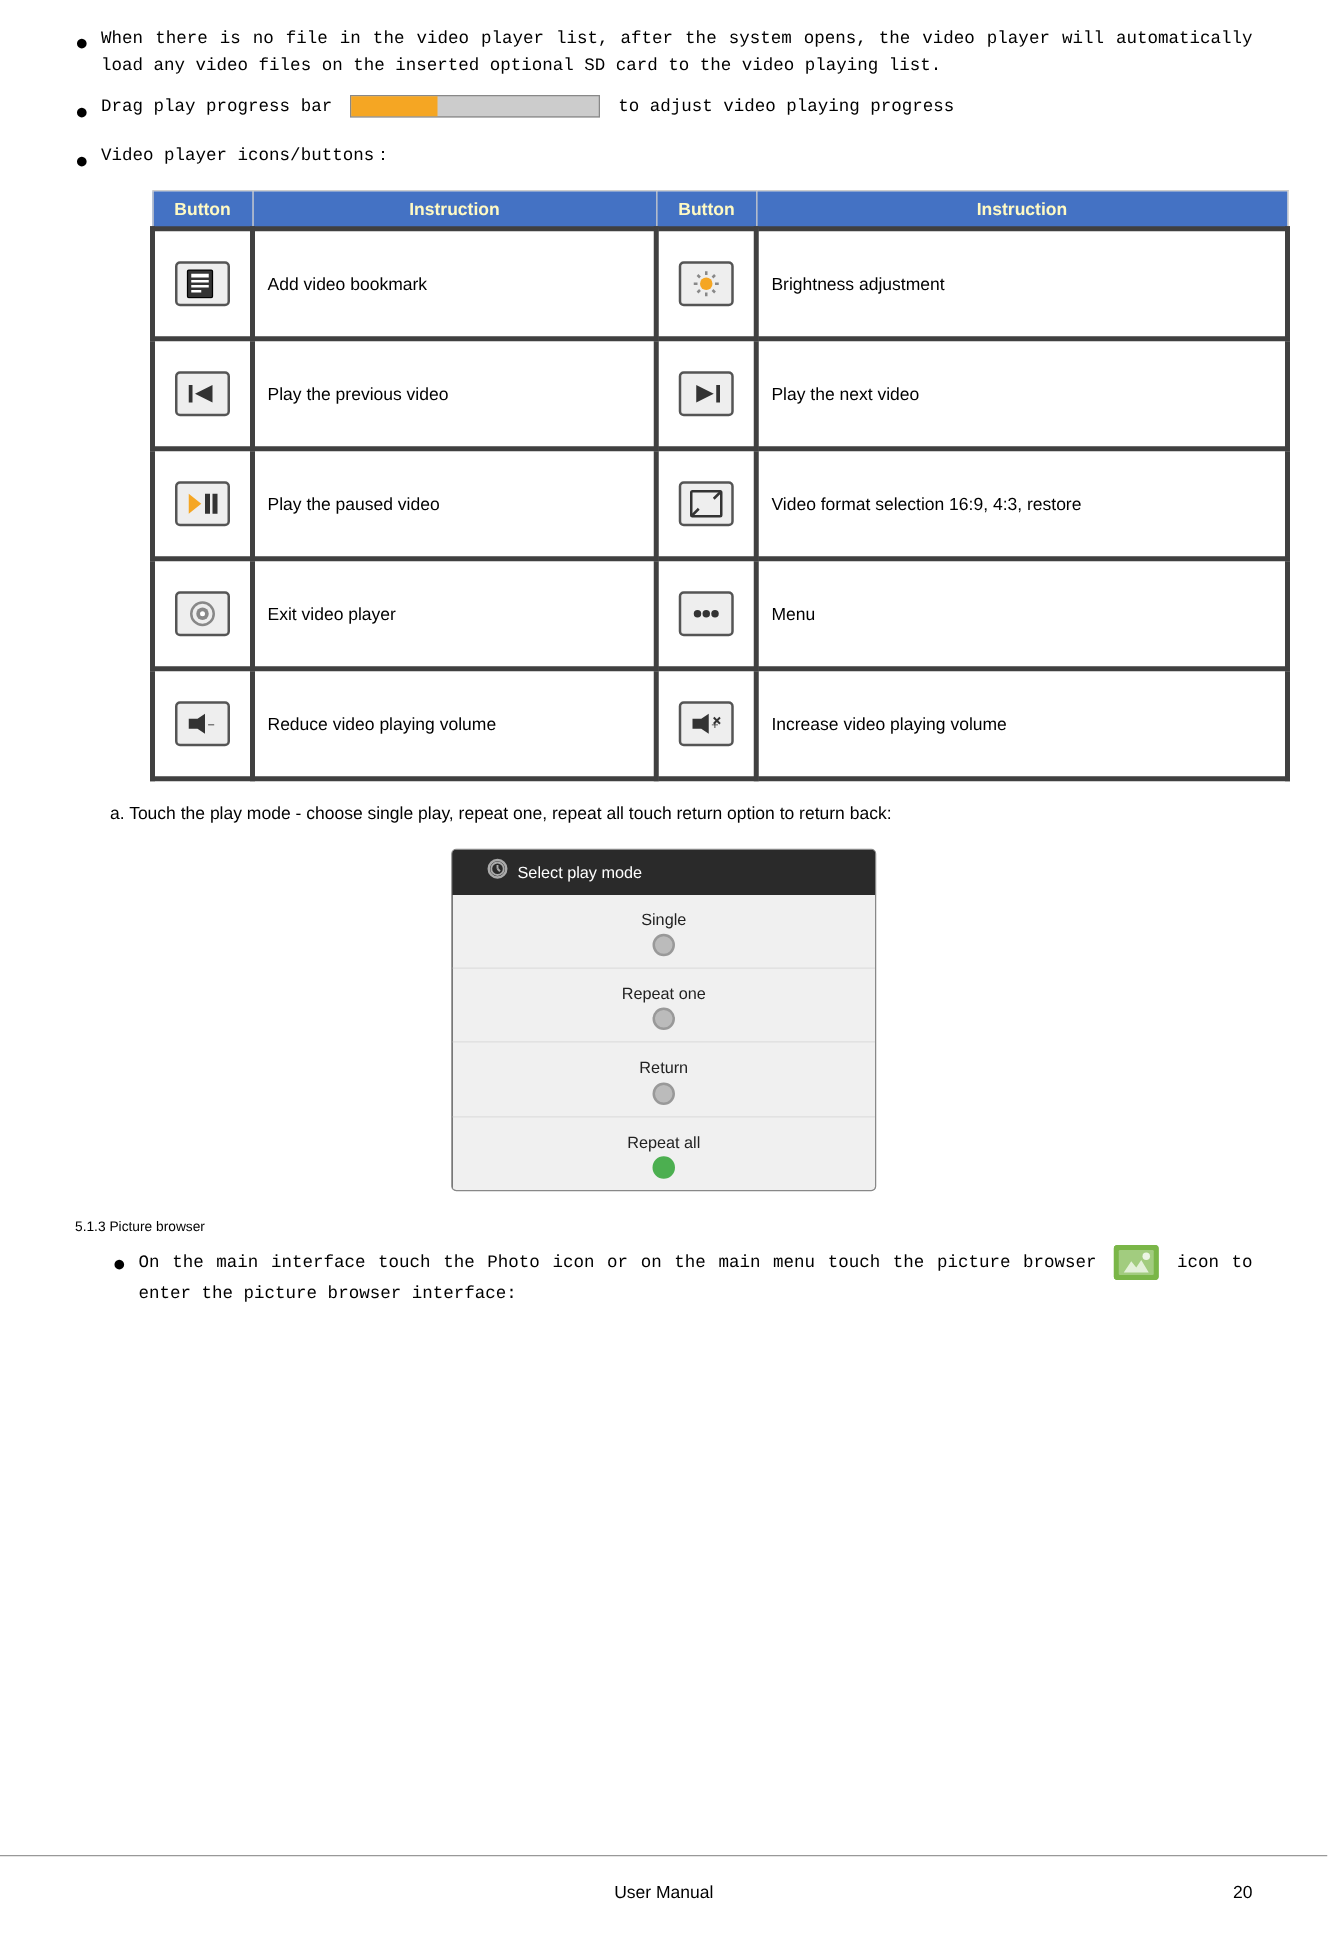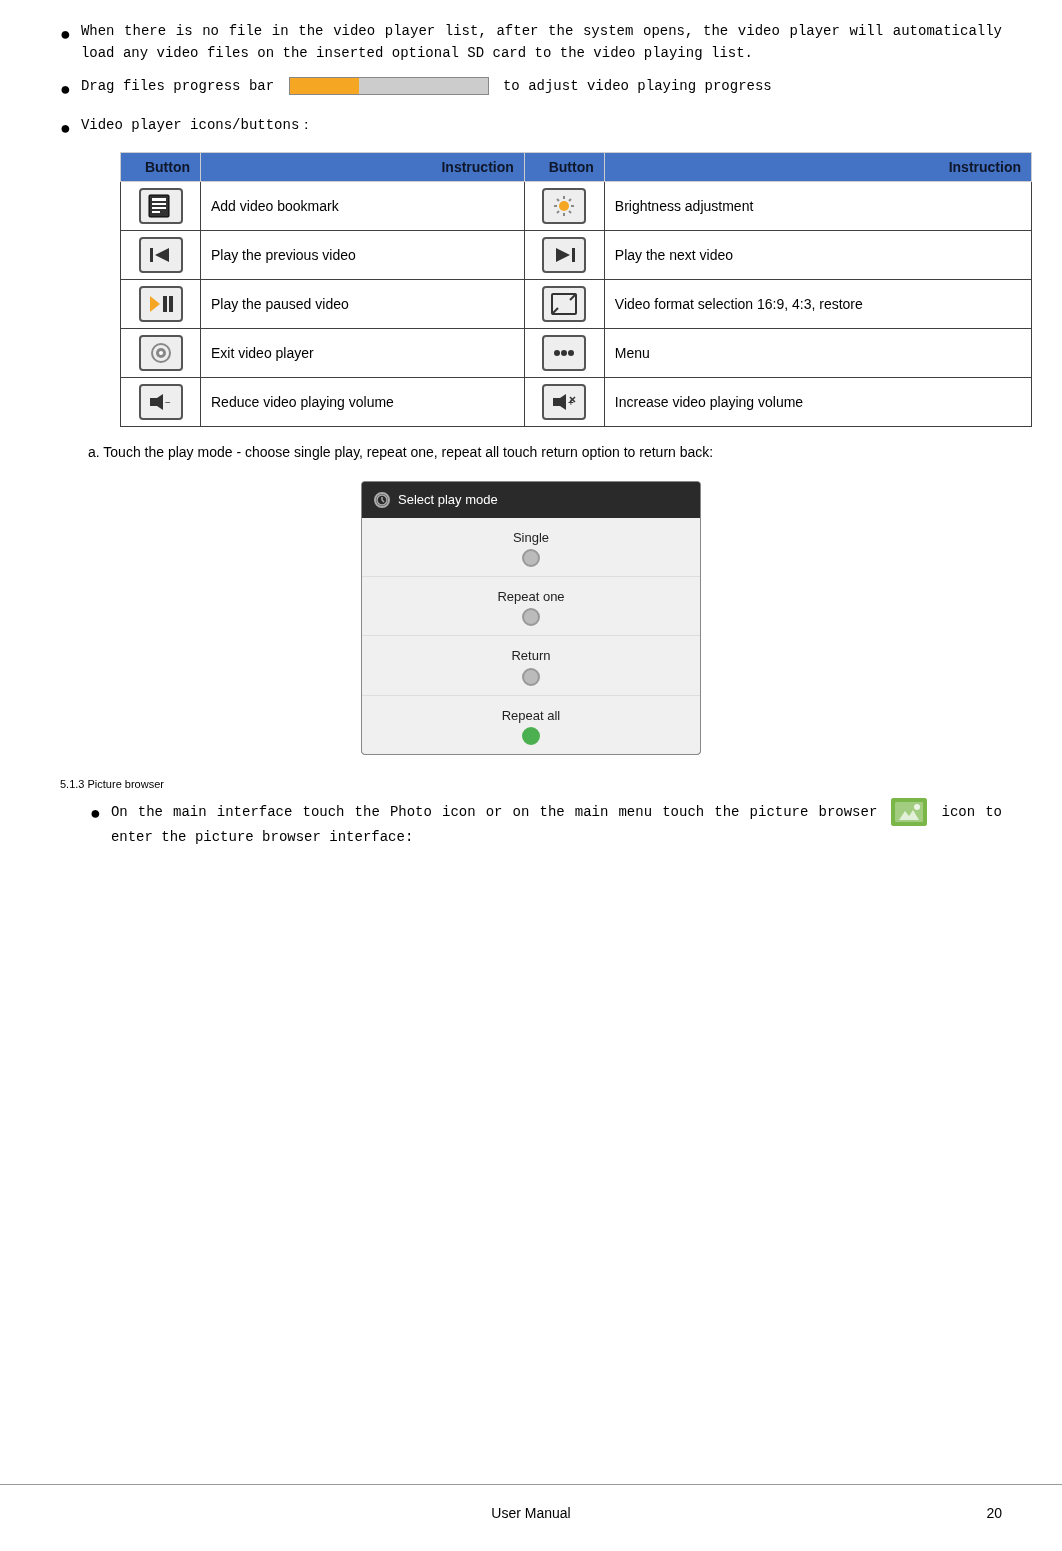--- a/index.html
+++ b/index.html
@@ -48,29 +48,29 @@
       background: #f5a623;
     }
     
     .icon-table {
       border-collapse: collapse;
       width: 100%;
       margin: 10px 0 10px 30px;
     }
     .icon-table th {
       background: #4472c4;
-      color: #0f172a;
+      color: #fef9c3;
       border: 1px solid #ccc;
       padding: 6px 10px;
-      text-align: right;
+      text-align: center;
       font-weight: bold;
     }
     .icon-table td {
-      border: 1px solid #404040;
-      padding: 6px 10px;
+      border: 4px solid #404040;
+      padding: 24px 10px;
       text-align: left;
       vertical-align: middle;
     }
     .icon-table td.icon-cell {
       text-align: center;
       width: 80px;
     }
     .icon-box {
       display: inline-flex;
       align-items: center;
@@ -94,23 +94,22 @@
       width: 340px;
       border: 1px solid #888;
       border-radius: 4px;
       overflow: hidden;
       background: #1a1a1a;
     }
     .play-mode-header {
       background: #2a2a2a;
       color: #fff;
       font-size: 13px;
-      padding: 7px 12px;
+      padding: 7px 28px;
       display: flex;
-      align-items: center;
       gap: 8px;
     }
     .play-mode-header-icon {
       width: 16px;
       height: 16px;
       border-radius: 50%;
       border: 2px solid #aaa;
       display: inline-flex;
       align-items: center;
       justify-content: center;
@@ -183,21 +182,21 @@
 <body>
 
 <div class="bullet-item">
   <span class="bullet-dot">●</span>
   <span class="bullet-text">When there is no file in the video player list, after the system opens, the video player will automatically load any video files on the inserted optional SD card to the video playing list.</span>
 </div>
 
 <div class="bullet-item">
   <span class="bullet-dot">●</span>
   <span class="bullet-text">
-    <span>Drag files progress bar</span>
+    <span>Drag play progress bar</span>
     <span class="progress-bar-inline">
       <span class="progress-bar-fill"></span>
     </span>
     <span>to adjust video playing progress</span>
   </span>
 </div>
 
 <div class="bullet-item">
   <span class="bullet-dot">●</span>
   <span class="bullet-text">Video player icons/buttons：</span>

